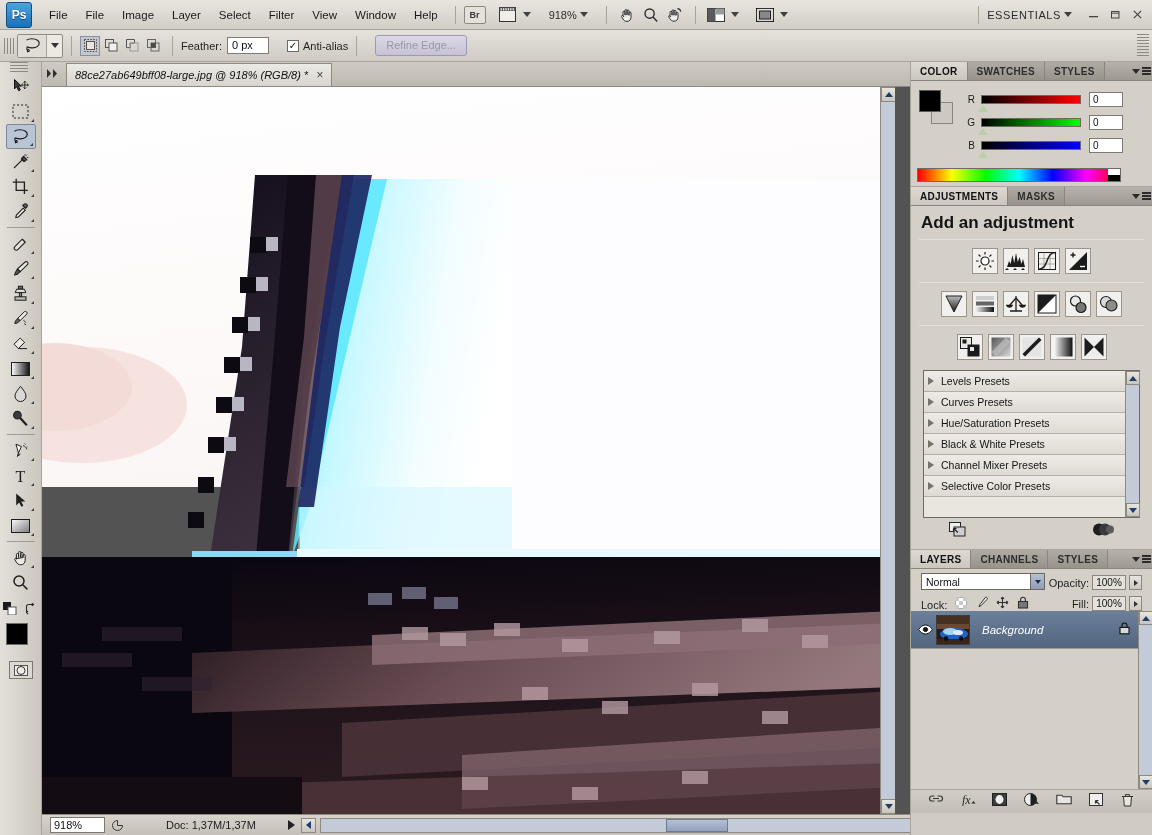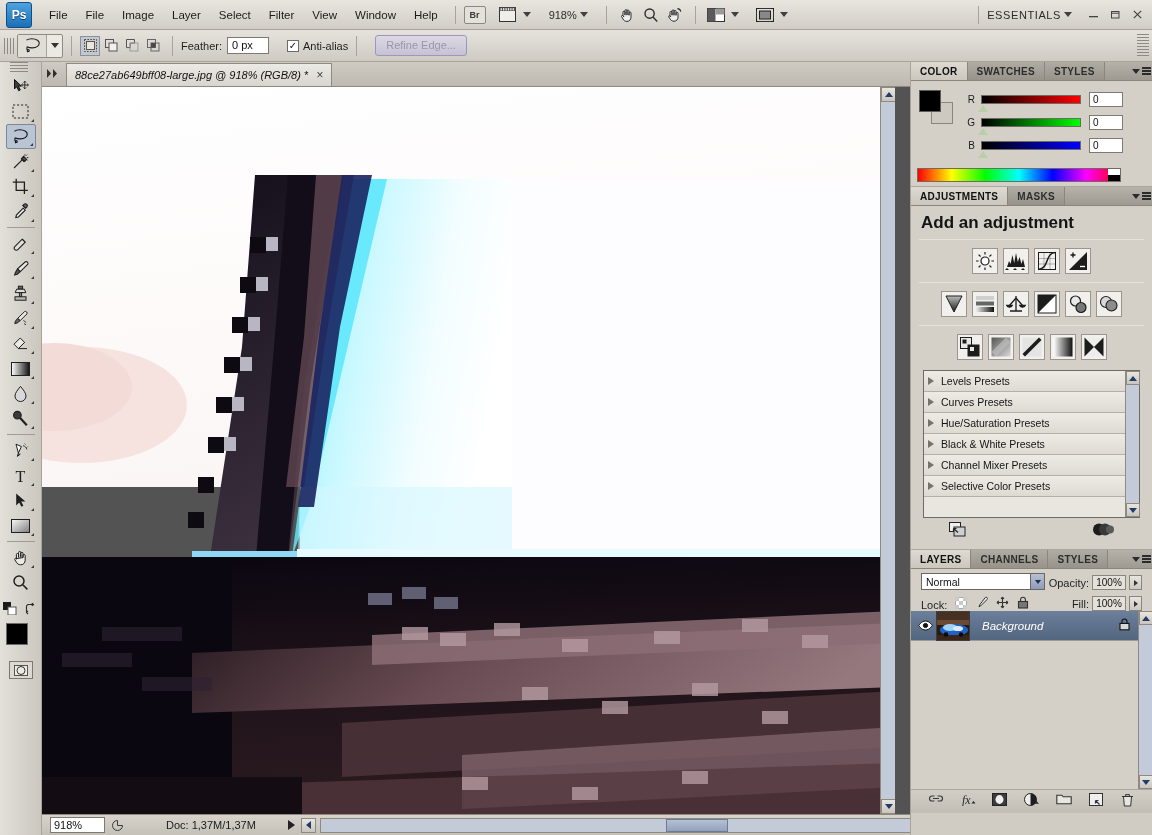--- a/index.html
+++ b/index.html
@@ -246,21 +246,21 @@
   .bsarrow{ margin-left:auto; width:14px;height:15px; background:linear-gradient(#b7c1d4,#8e9cb8);
             border-left:1px solid #6b6760; display:flex;align-items:center;justify-content:center;}
   .opwrap{ margin-left:auto; display:flex; align-items:center; gap:3px;}
   .opfield{ width:34px;height:15px;background:#e4e1da;border:1px solid #8a867e;
             font-size:10px;line-height:13px;text-align:center;color:#111;}
   .opstep{ width:13px;height:15px;border:1px solid #8a867e;background:linear-gradient(#e7e4de,#cdc9c1);
            display:flex;align-items:center;justify-content:center;}
   .lockicons{ display:flex; align-items:center; gap:8px; margin-left:8px;}
   .layerlist{ background:#d4d0c8; height:178px; position:relative; }
   .layerrow{
-    display:flex; align-items:center; height:30px;
+    display:flex; align-items:center; height:38px;
     background:linear-gradient(#6c7f9b,#52667f); color:#fff;
     border-bottom:1px solid #9e9a92; padding-left:3px;
   }
   .eye{ width:22px; display:flex;align-items:center;justify-content:center;}
   .lthumb{ width:34px;height:30px;border:1px solid #3d3d3d; overflow:hidden; position:relative;}
   .lname{ margin-left:12px; font-style:italic; font-size:11.5px; }
   .llock{ margin-left:auto; margin-right:22px; }
   .ll-sb{ position:absolute; right:0; top:0; width:14px; height:100%; background:#c3cbd8; border-left:1px solid #8e8a82;}
   .layerfoot{
     height:24px; display:flex; align-items:center; justify-content:center; gap:15px;

